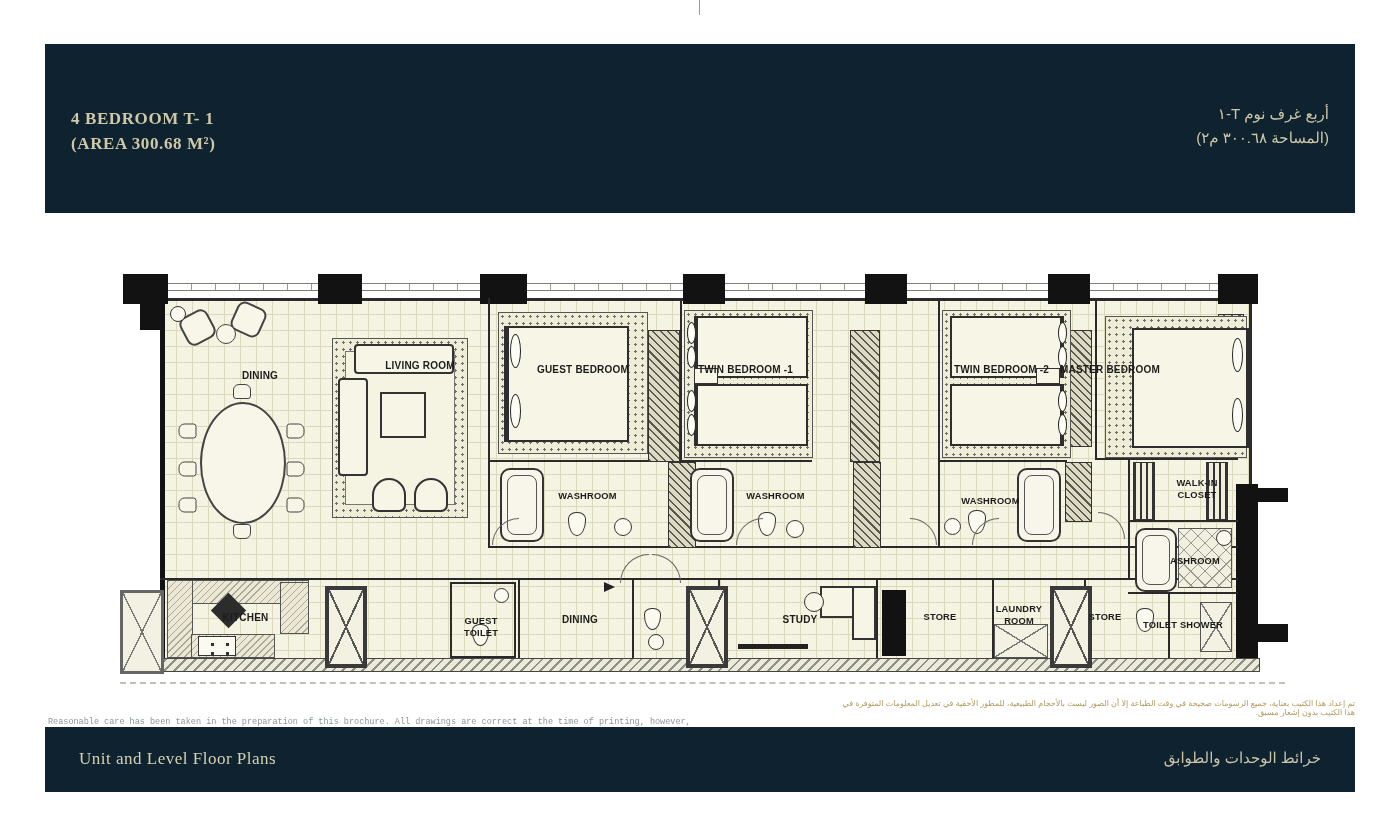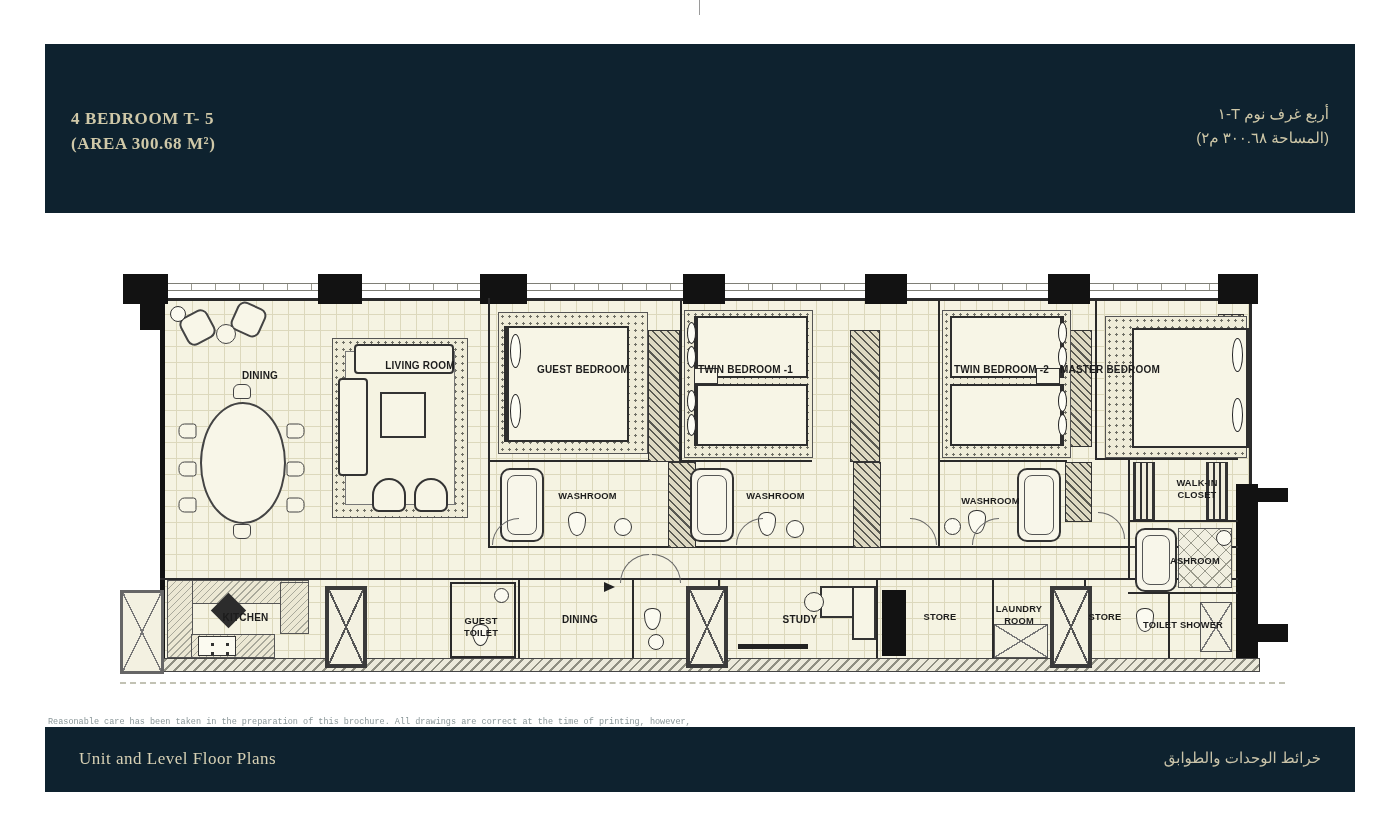--- a/index.html
+++ b/index.html
@@ -69,21 +69,21 @@
 </style>
 </head>
 <body>
 
 <div id="page">
 
   <div class="abs cropmark" style="left:699px;top:0;width:1px;height:15px;"></div>
 
   <div class="band" style="left:45px;top:44px;width:1310px;height:169px;">
     <div class="h-en">
-      <div>4 BEDROOM T- 5</div>
+      <div>4 BEDROOM T- 1</div>
       <div>(AREA 300.68 M²)</div>
     </div>
     <div class="h-ar" dir="rtl">
       <div>أربع غرف نوم T-١</div>
       <div>(المساحة ٣٠٠.٦٨ م٢)</div>
     </div>
   </div>
 
 
   <div id="plan">
@@ -278,19 +278,20 @@
     <div class="rlabel" style="left:78px;top:340px;width:95px;text-align:center;">KITCHEN</div>
     <div class="rlabel sm" style="left:329px;top:316px;width:64px;margin-top:28px;">GUEST TOILET</div>
     <div class="rlabel" style="left:414px;top:342px;width:92px;">DINING</div>
     <div class="rlabel" style="left:634px;top:342px;width:92px;">STUDY</div>
     <div class="rlabel sm" style="left:786px;top:340px;width:68px;">STORE</div>
     <div class="rlabel sm" style="left:870px;top:332px;width:58px;">LAUNDRY ROOM</div>
     <div class="rlabel sm" style="left:952px;top:340px;width:66px;">STORE</div>
   </div>
 
   <div class="disc-en">Reasonable care has been taken in the preparation of this brochure. All drawings are correct at the time of printing, however, visual representations are not to scale. The developer reserves the right to make revisions to the information in this brochure without notice.</div>
+  <div class="disc-ar">تم إعداد هذا الكتيب بعناية، جميع الرسومات صحيحة في وقت الطباعة إلا أن الصور ليست بالأحجام الطبيعية، للمطور الأحقية في تعديل المعلومات المتوفرة في هذا الكتيب بدون إشعار مسبق.</div>
 
   <div class="band" style="left:45px;top:727px;width:1310px;height:65px;">
     <div class="f-en">Unit and Level Floor Plans</div>
     <div class="f-ar" dir="rtl">خرائط الوحدات والطوابق</div>
   </div>
 
 </div>
 
 </body></html>

